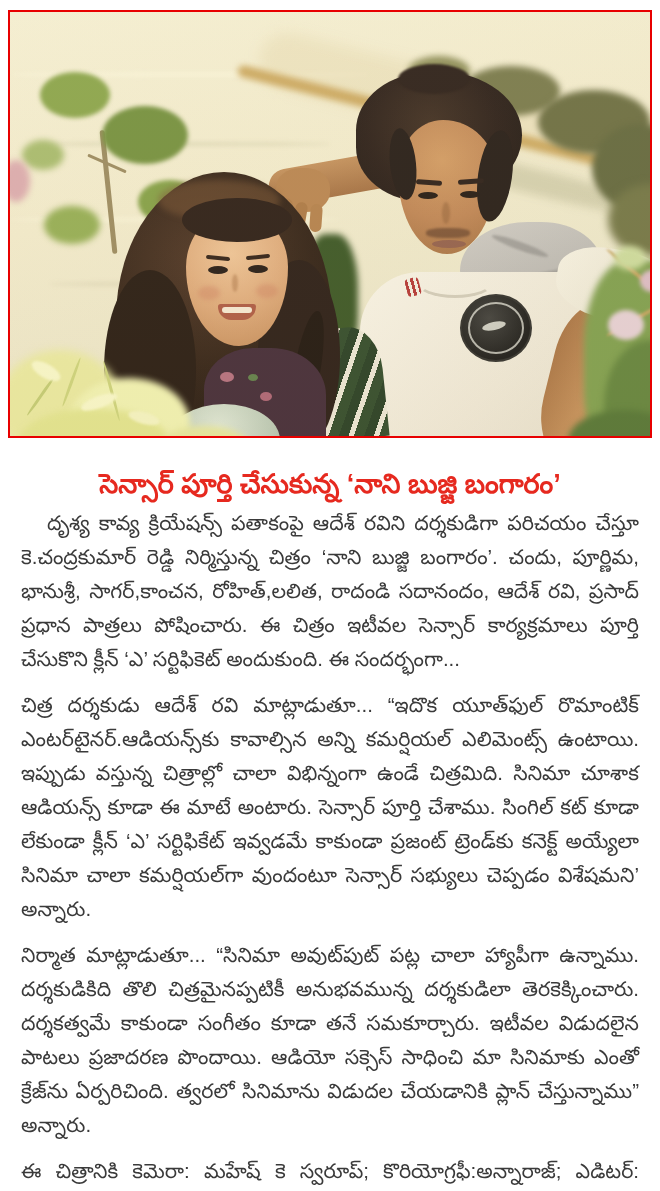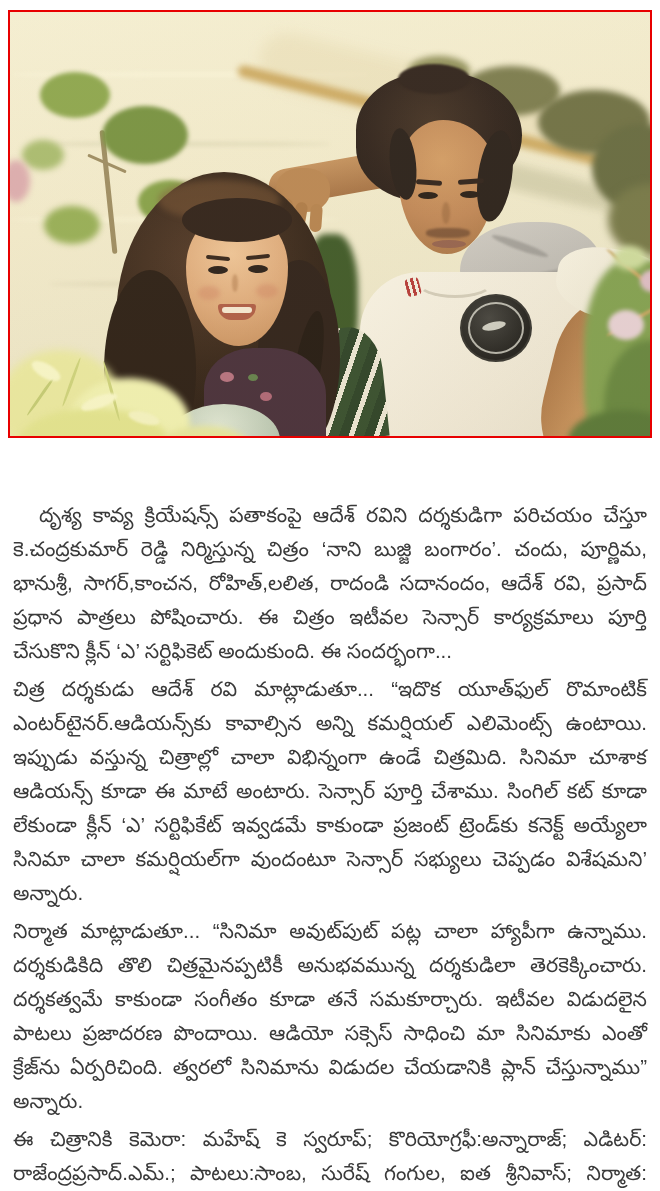--- a/index.html
+++ b/index.html
@@ -7,21 +7,21 @@
         font-family:"Liberation Sans","DejaVu Sans",sans-serif;}
   .photo-frame{position:absolute;left:8px;top:10px;width:644px;height:428px;
         border:2px solid #e80000;box-sizing:border-box;overflow:hidden;background:#efe9cb;}
   .scene{position:relative;width:640px;height:424px;
         background:linear-gradient(168deg,#f4eed2 0%,#f0e9cb 40%,#e9e4c8 72%,#e2decb 100%);}
   .b{position:absolute;border-radius:50%;}
   .headline{position:absolute;top:448px;left:0;right:0;text-align:center;
         font-weight:bold;font-size:27px;line-height:36px;color:#e6291f;}
   .body-text{position:absolute;top:494px;left:9px;right:9px;
         font-size:20.5px;line-height:34px;color:#3a3a3a;text-align:justify;}
-  .body-text p{margin:4px;}
+  .body-text p{margin:12px;}
   .body-text p.indent{text-indent:26px;}
 </style>
 </head>
 <body>
 
 <div class="page">
 
   <div class="photo-frame">
     <div class="scene">
 
@@ -131,20 +131,21 @@
       <div class="b" style="left:100px;top:348px;width:3px;height:62px;background:#c9d078;transform:rotate(-15deg);"></div>
       <div class="b" style="left:30px;top:358px;width:3px;height:50px;background:#bfc870;transform:rotate(35deg);"></div>
       <div class="b" style="left:20px;top:352px;width:32px;height:14px;background:#f6f6c8;transform:rotate(30deg);filter:blur(1px);"></div>
       <div class="b" style="left:70px;top:384px;width:38px;height:12px;background:#f6f6c8;transform:rotate(-20deg);filter:blur(1px);"></div>
       <div class="b" style="left:118px;top:400px;width:32px;height:12px;background:#f2f2c0;transform:rotate(15deg);filter:blur(1px);"></div>
 
       <div style="position:absolute;left:0;top:0;right:0;bottom:0;background:linear-gradient(180deg,rgba(250,240,200,.10),rgba(240,210,150,.10));pointer-events:none;"></div>
     </div>
   </div>
 
+  <h1 class="headline">సెన్సార్ పూర్తి చేసుకున్న ‘నాని బుజ్జి బంగారం’</h1>
 
   <div class="body-text">
     <p class="indent">దృశ్య కావ్య క్రియేషన్స్ పతాకంపై ఆదేశ్ రవిని దర్శకుడిగా పరిచయం చేస్తూ కె.చంద్రకుమార్ రెడ్డి నిర్మిస్తున్న చిత్రం ‘నాని బుజ్జి బంగారం’. చందు, పూర్ణిమ, భానుశ్రీ, సాగర్,కాంచన, రోహిత్,లలిత, రాదండి సదానందం, ఆదేశ్ రవి, ప్రసాద్ ప్రధాన పాత్రలు పోషించారు. ఈ చిత్రం ఇటీవల సెన్సార్ కార్యక్రమాలు పూర్తి చేసుకొని క్లీన్ ‘ఎ’ సర్టిఫికెట్ అందుకుంది. ఈ సందర్భంగా...</p>
     <p>చిత్ర దర్శకుడు ఆదేశ్ రవి మాట్లాడుతూ... “ఇదొక యూత్‌ఫుల్ రొమాంటిక్ ఎంటర్‌టైనర్.ఆడియన్స్‌కు కావాల్సిన అన్ని కమర్షియల్ ఎలిమెంట్స్ ఉంటాయి. ఇప్పుడు వస్తున్న చిత్రాల్లో చాలా విభిన్నంగా ఉండే చిత్రమిది. సినిమా చూశాక ఆడియన్స్ కూడా ఈ మాటే అంటారు. సెన్సార్ పూర్తి చేశాము. సింగిల్ కట్ కూడా లేకుండా క్లీన్ ‘ఎ’ సర్టిఫికేట్ ఇవ్వడమే కాకుండా ప్రజంట్ ట్రెండ్‌కు కనెక్ట్ అయ్యేలా సినిమా చాలా కమర్షియల్‌గా వుందంటూ సెన్సార్ సభ్యులు చెప్పడం విశేషమని’ అన్నారు.</p>
     <p>నిర్మాత మాట్లాడుతూ... “సినిమా అవుట్‌పుట్ పట్ల చాలా హ్యాపీగా ఉన్నాము. దర్శకుడికిది తొలి చిత్రమైనప్పటికీ అనుభవమున్న దర్శకుడిలా తెరకెక్కించారు. దర్శకత్వమే కాకుండా సంగీతం కూడా తనే సమకూర్చారు. ఇటీవల విడుదలైన పాటలు ప్రజాదరణ పొందాయి. ఆడియో సక్సెస్ సాధించి మా సినిమాకు ఎంతో క్రేజ్‌ను ఏర్పరిచింది. త్వరలో సినిమాను విడుదల చేయడానికి ప్లాన్ చేస్తున్నాము” అన్నారు.</p>
     <p>ఈ చిత్రానికి కెమెరా: మహేష్ కె స్వరూప్; కొరియోగ్రఫీ:అన్నారాజ్; ఎడిటర్: రాజేంద్రప్రసాద్.ఎమ్.; పాటలు:సాంబ, సురేష్ గంగుల, ఐత శ్రీనివాస్; నిర్మాత: కె.చంద్రకుమార్ రెడ్డి; కథ-స్క్రీన్‌ప్లే-సంగీతం-దర్శకత్వం:ఆదేశ్ రవి.</p>
   </div>
 
 </div>
 

